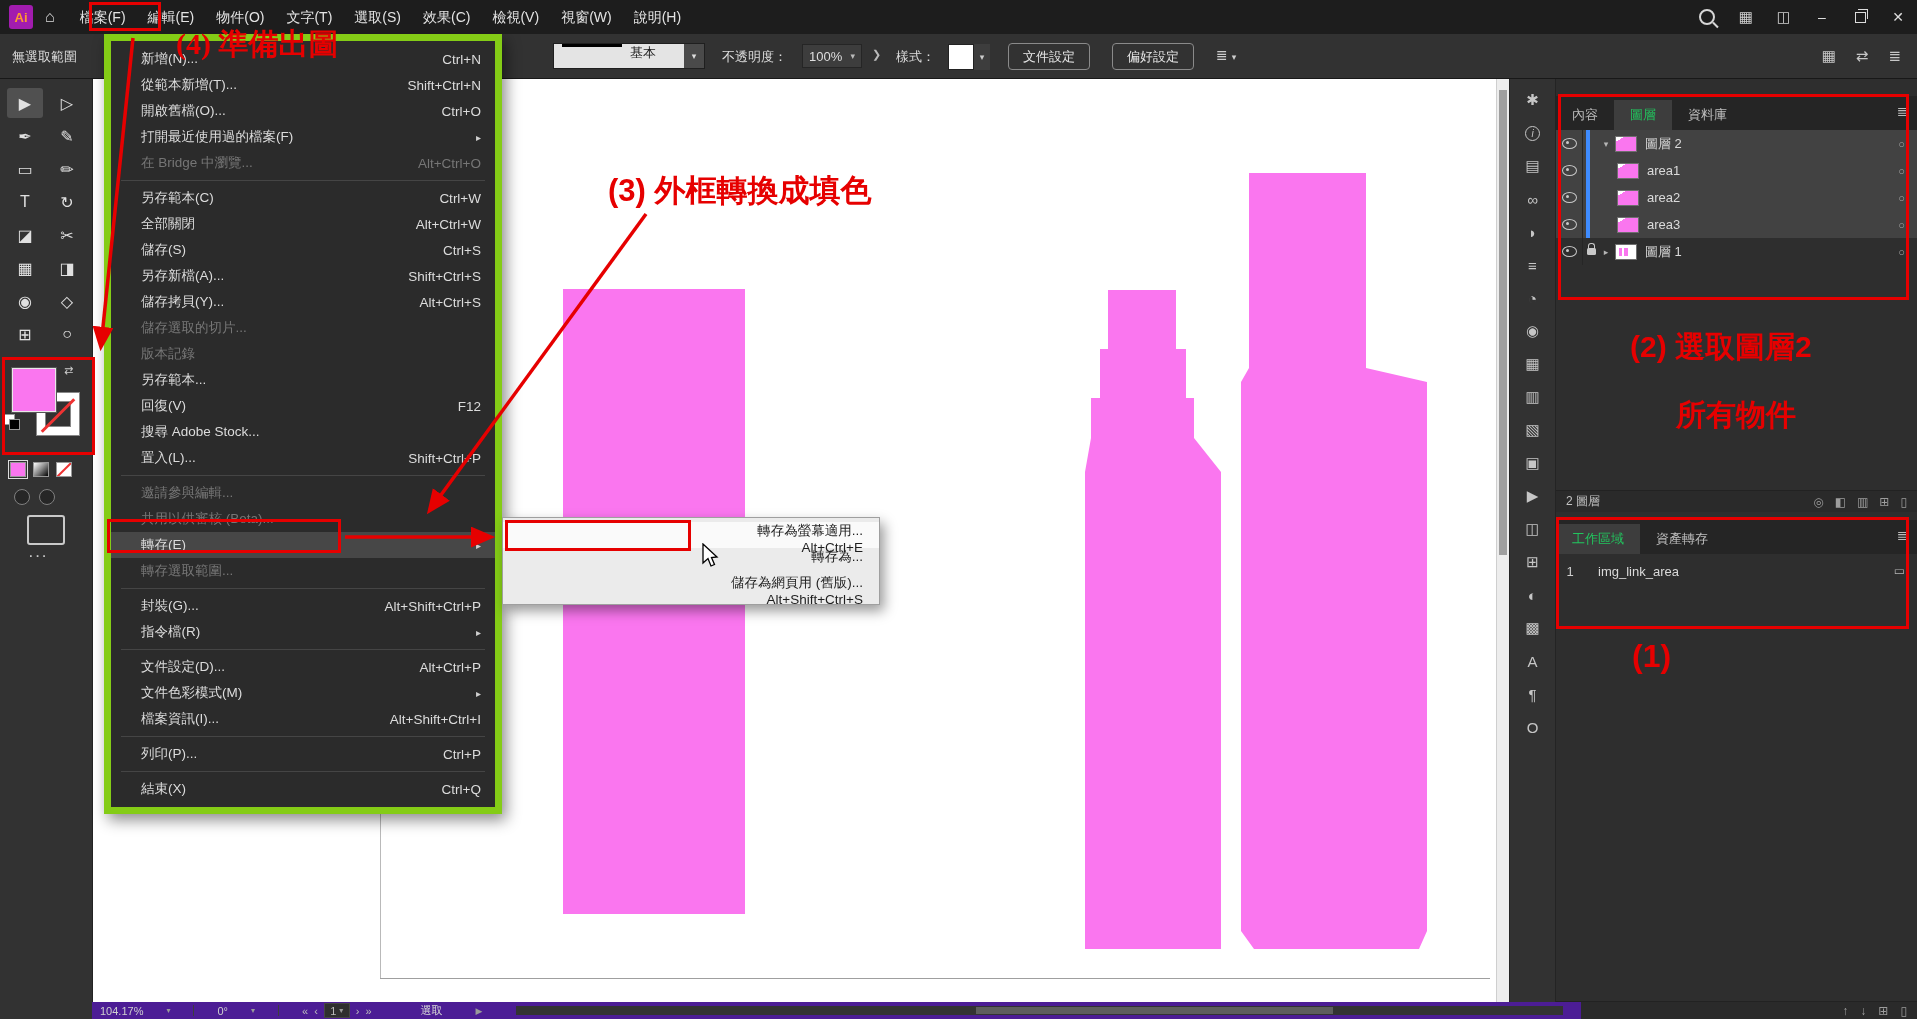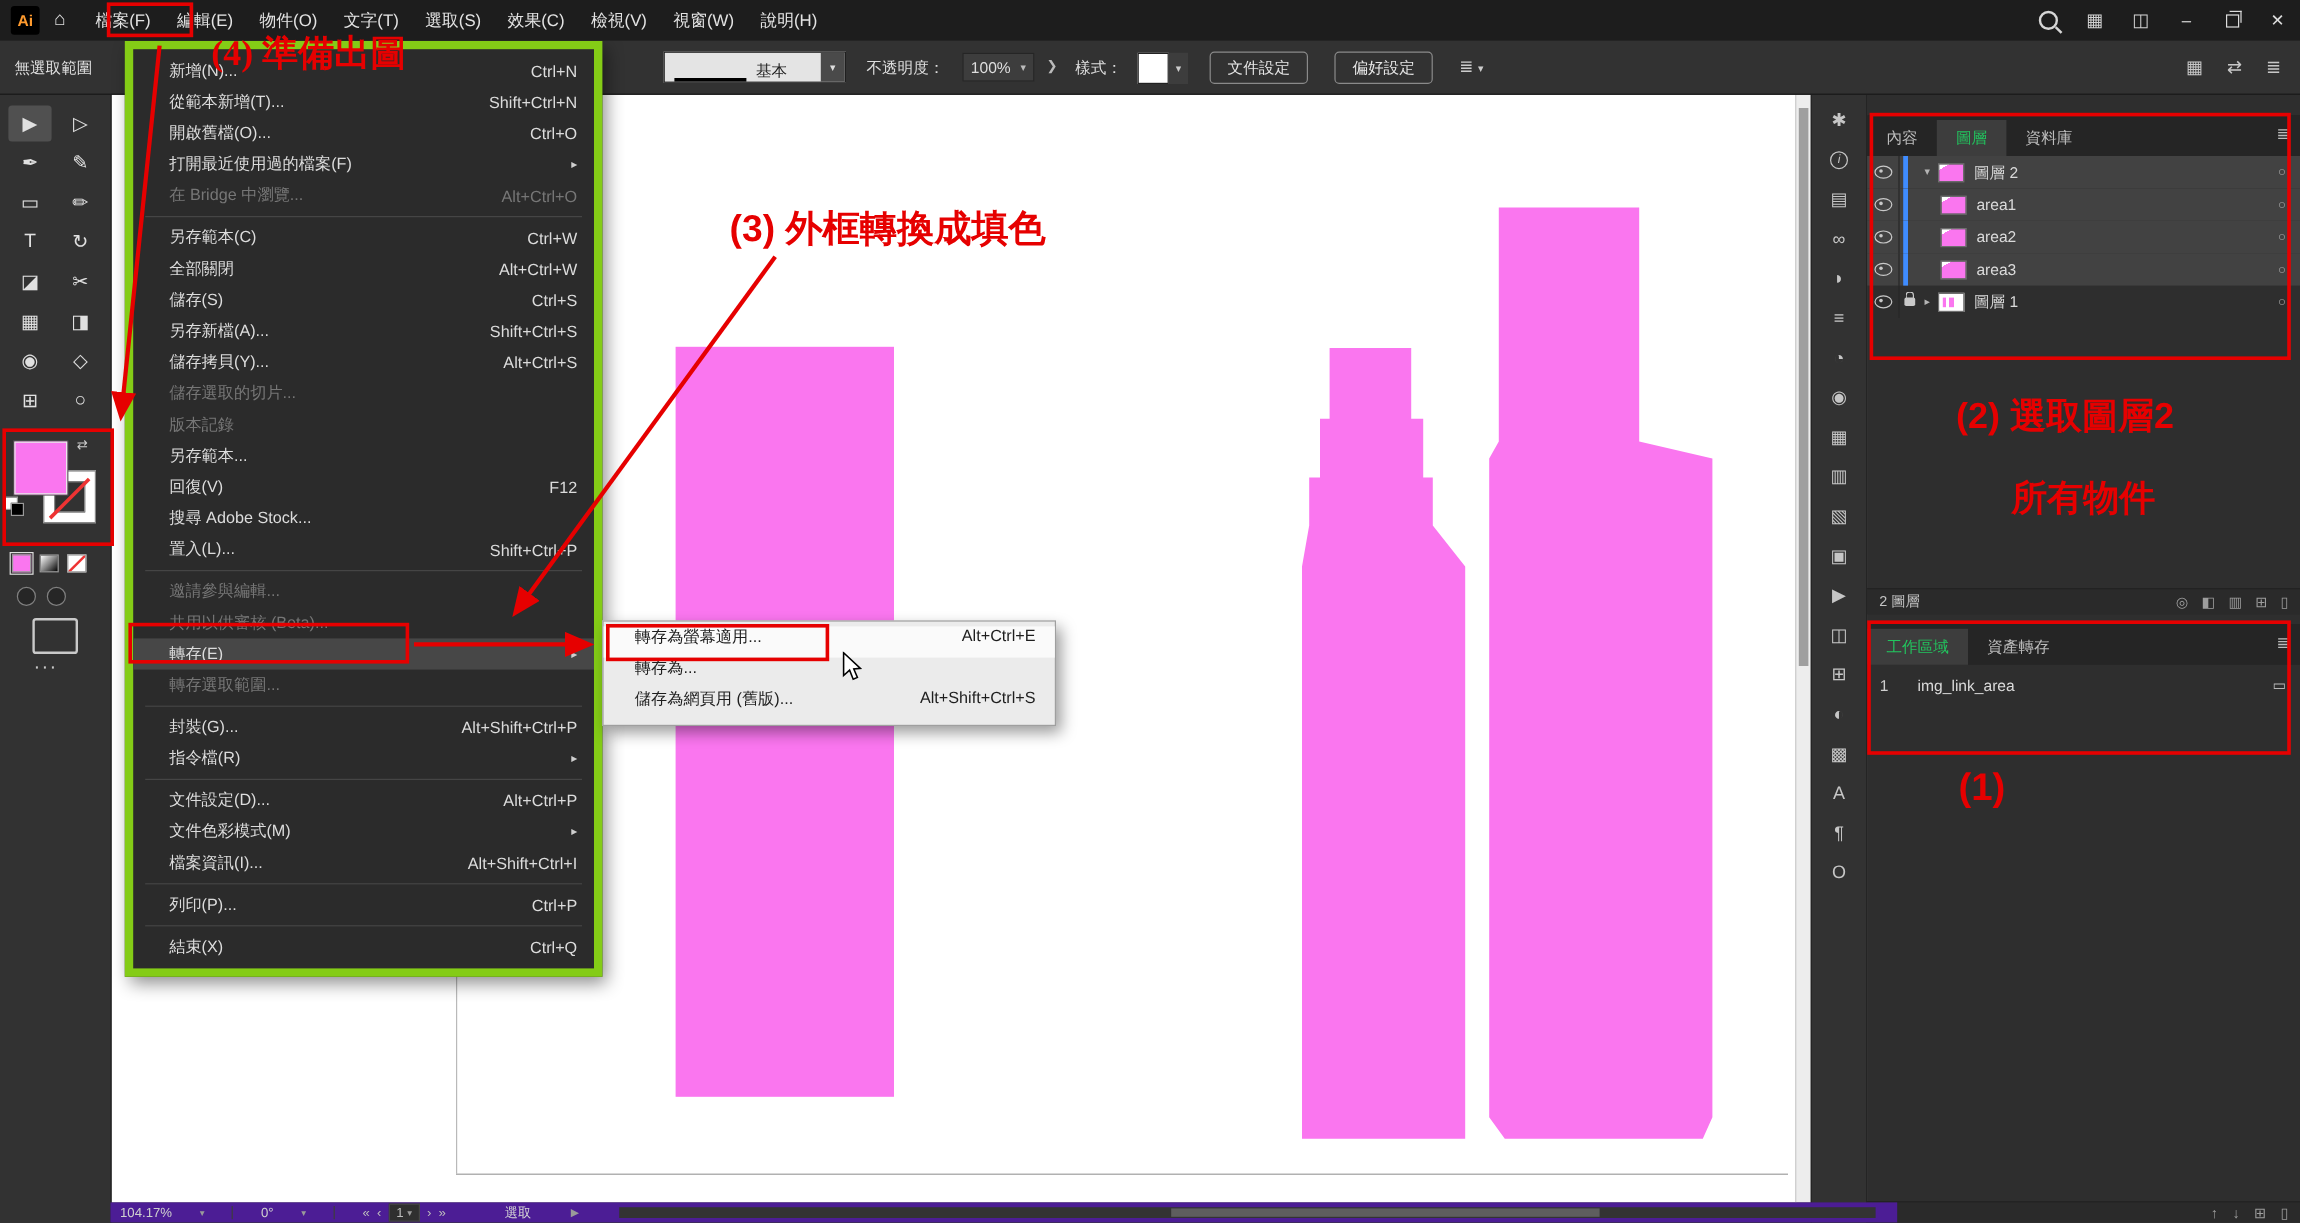--- a/index.html
+++ b/index.html
@@ -1,40 +1,40 @@
 <!DOCTYPE html>
 <html><head>
 <meta charset="utf-8">
 <style>
   html,body{margin:0;padding:0;background:#111;}
   .app{position:relative;width:1917px;height:1019px;overflow:hidden;background:#4a4a4a;
        font-family:"Liberation Sans","DejaVu Sans",sans-serif;--mag:#fa76ef;--red:#e60000;}
   
   .menubar{position:absolute;left:0;top:0;width:100%;height:34px;background:#1d1d1d;display:flex;
            align-items:center;color:#e3e3e3;font-size:14px;z-index:20;}
-  .ai-logo{width:24px;height:24px;border-radius:3px;background:#000000;color:#ff9b2e;font-weight:700;
+  .ai-logo{width:24px;height:24px;border-radius:3px;background:#a21caf;color:#ff9b2e;font-weight:700;
            font-size:13px;display:flex;align-items:center;justify-content:center;margin:0 12px 0 9px;}
   .home-icon{font-size:16px;margin-right:14px;color:#dcdcdc;}
   .menus{display:flex;height:100%;}
   .mtop{padding:0 11px;line-height:34px;cursor:default;white-space:nowrap;}
   .menu-right{margin-left:auto;display:flex;align-items:center;height:100%;}
   .mr-icon{margin:0 12px;color:#cfcfcf;font-size:15px;display:flex;align-items:center;}
   .icon-search{width:12px;height:12px;border:2px solid #d6d6d6;border-radius:50%;position:relative;}
   .icon-search::after{content:"";position:absolute;width:7px;height:2px;background:#d6d6d6;
            transform:rotate(45deg);right:-6px;bottom:-3px;}
   .win-btn{width:38px;height:34px;display:flex;align-items:center;justify-content:center;color:#ddd;font-size:14px;}
   .win-restore{width:9px;height:9px;border:1.5px solid #ddd;position:relative;}
   .win-restore::before{content:"";position:absolute;top:-4px;left:2px;width:9px;height:9px;
            border-top:1.5px solid #ddd;border-right:1.5px solid #ddd;}
   
   .controlbar{position:absolute;left:0;top:34px;width:100%;height:44px;background:#323232;
            border-bottom:1px solid #181818;color:#dedede;font-size:13px;z-index:3;}
   .sel-status{position:absolute;left:12px;top:14px;}
   .stroke-widget{position:absolute;left:553px;top:9px;width:152px;height:26px;background:#e4e4e4;
-           border:1px solid #1f1f1f;display:flex;align-items:flex-end;color:#1c1c1c;box-sizing:border-box;}
+           border:1px solid #1f1f1f;display:flex;align-items:flex-start;color:#1c1c1c;box-sizing:border-box;}
   .stroke-line{width:60px;height:3px;background:#000;margin:0 8px;}
   .sw-label{flex:1;}
   .sw-chev{width:20px;height:100%;background:#4a4a4a;color:#ddd;display:flex;align-items:center;
            justify-content:center;font-size:9px;}
   .op-label{position:absolute;left:722px;top:14px;}
   .op-value{position:absolute;left:802px;top:10px;width:60px;height:24px;background:#3d3d3d;
            border:1px solid #252525;display:flex;align-items:center;justify-content:space-between;
            padding:0 6px;box-sizing:border-box;}
   .op-value .cv{font-size:9px;color:#bbb;}
   .op-next{position:absolute;left:872px;top:14px;font-size:11px;color:#bbb;}
@@ -144,21 +144,21 @@
   .mrow{height:26px;display:flex;align-items:center;padding:0 14px 0 30px;color:#dcdcdc;white-space:nowrap;}
   .mrow.disabled{color:#767676;}
   .mrow.hl{background:#474747;}
   .msp{flex:1;}
   .mshort{margin-left:24px;}
   .msub{margin-left:10px;font-size:10px;color:#cfcfcf;}
   .msep{height:1px;background:#454545;margin:4px 10px;}
   
   .submenu{position:absolute;left:502px;top:517px;width:378px;background:#ebebeb;border:1px solid #9f9f9f;
         box-shadow:4px 6px 12px rgba(0,0,0,.4);z-index:11;padding:4px 0;font-size:13.5px;color:#1e1e1e;box-sizing:border-box;}
-  .srow{height:26px;display:flex;align-items:flex-start;padding:0 16px 0 26px;white-space:nowrap;}
+  .srow{height:26px;display:flex;align-items:flex-end;padding:0 16px 0 26px;white-space:nowrap;flex-direction:column;}
   .srow.hl{background:#fafafa;}
   .sshort{margin-left:auto;}
   
   .redbox{position:absolute;border:3px solid var(--red);z-index:30;pointer-events:none;box-sizing:border-box;}
   #rb-file{left:89px;top:2px;width:72px;height:29px;}
   #rb-swatch{left:2px;top:357px;width:93px;height:98px;}
   #rb-export{left:107px;top:519px;width:234px;height:34px;}
   #rb-exportscreen{left:505px;top:520px;width:186px;height:31px;}
   #rb-layers{left:1558px;top:94px;width:351px;height:206px;}
   #rb-artboards{left:1556px;top:517px;width:353px;height:112px;}

